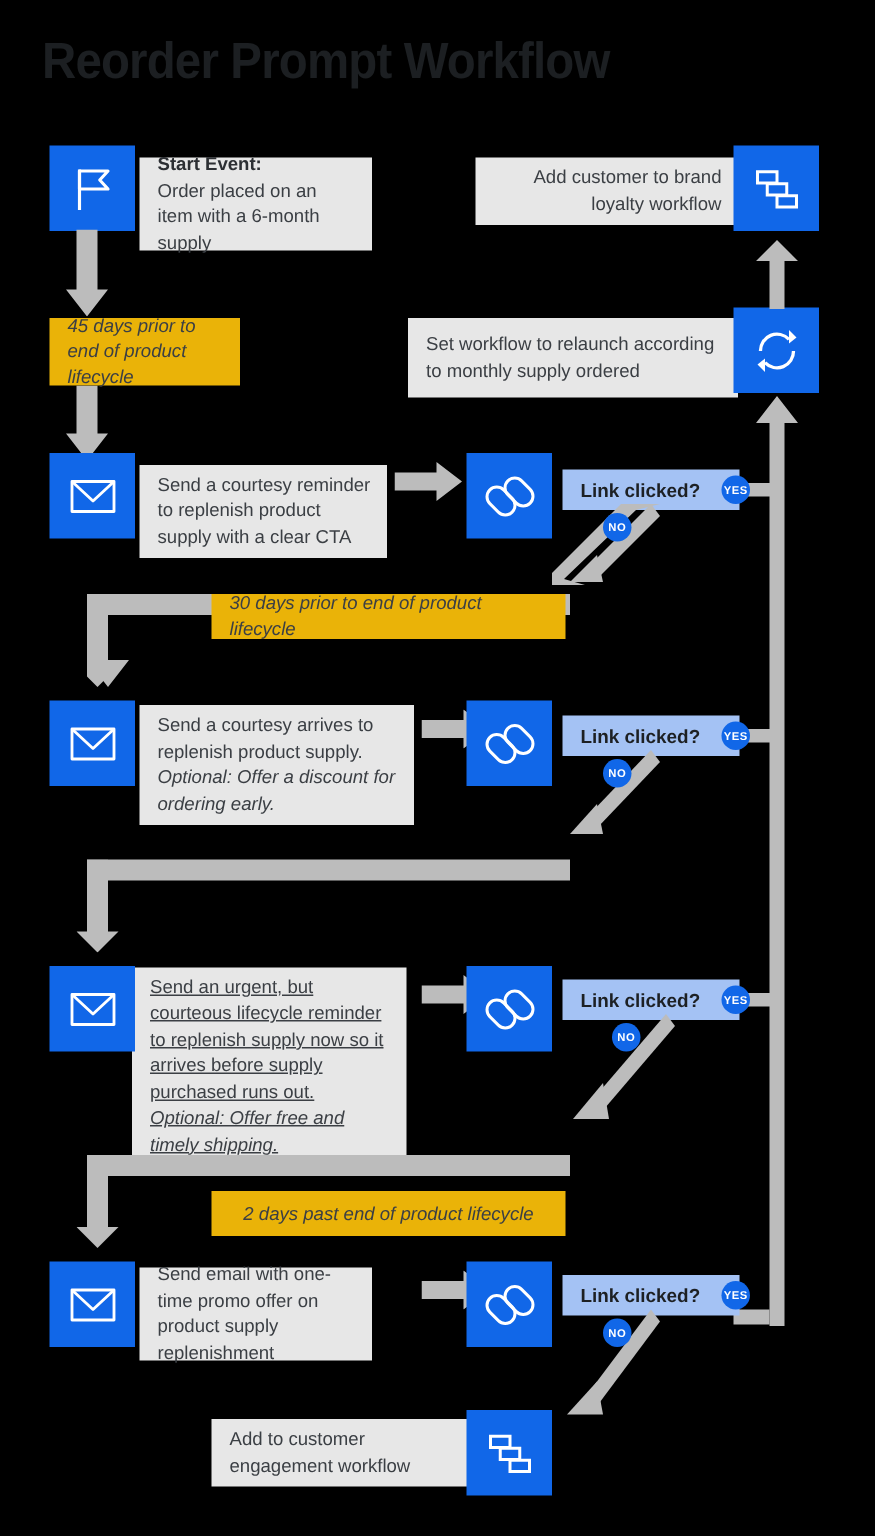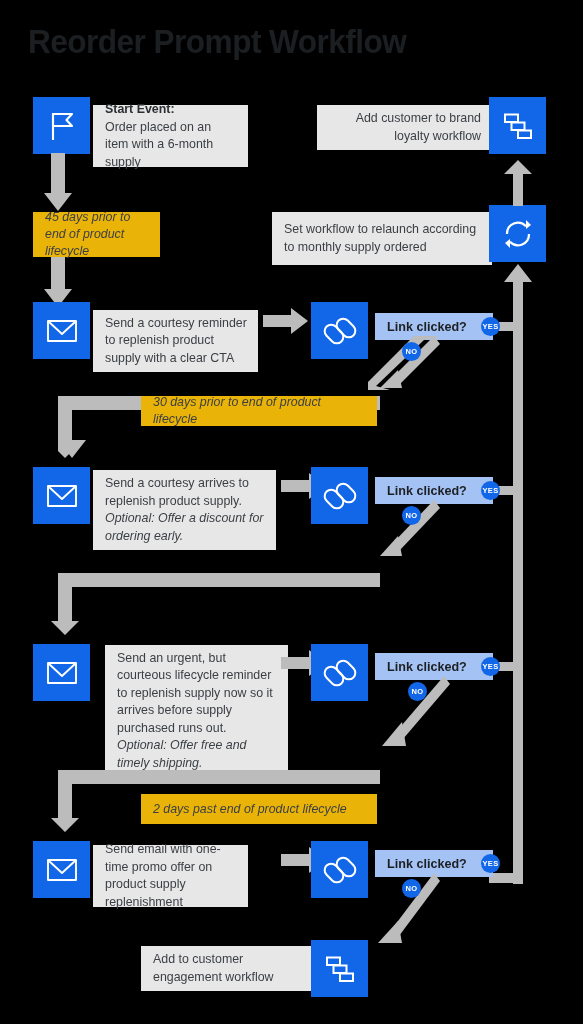--- a/index.html
+++ b/index.html
@@ -46,21 +46,21 @@
   
   .stagelabel {
     background:#eab308;
     color:#3b3f44;
     font-style:italic;
     font-size:12.4px;
     line-height:17px;
     display:flex; align-items:center;
     padding:0 12px;
   }
-  .stagelabel.c { justify-content:flex-start; }
+  .stagelabel.c { justify-content:center; }
 
   
   .decision {
     background:#a4c2f4;
     color:#1d2023;
     font-size:12.6px;
     font-weight:bold;
     display:flex; align-items:center;
     padding-left:12px;
   }
@@ -270,21 +270,21 @@
     <span>NO</span>
   </div>
 
   <div class="abs gray" style="left:58px; top:573px; width:322px; height:14px;"></div>
   <div class="conn" style="left:51px; top:573px; width:32px; height:62px;">
     <svg width="32" height="62" viewBox="0 0 32 62">
       <polygon points="7,0 21,0 21,48 28,48 14,62 0,48 7,48" fill="#bcbcbc"></polygon>
     </svg>
   </div>
 
-  <div class="abs panel" style="left:105px; top:645px; width:183px; height:132px;">
+  <div class="abs panel" style="left:88px; top:645px; width:183px; height:132px;text-decoration:underline;">
     <div>
       <span>Send an urgent, but courteous lifecycle reminder to replenish supply now so it arrives before supply purchased runs out. </span><i>Optional: Offer free and timely shipping.</i>
     </div>
   </div>
   <div class="abs tile" style="left:33px; top:644px; width:57px; height:57px;">
     <span>
       <svg width="34" height="34" viewBox="0 0 34 34">
         <g fill="none" stroke="#fff" stroke-width="1.9" stroke-linejoin="round">
           <rect x="3" y="7" width="28" height="20"></rect>
           <path d="M3 7 L17 20 L31 7"></path>

